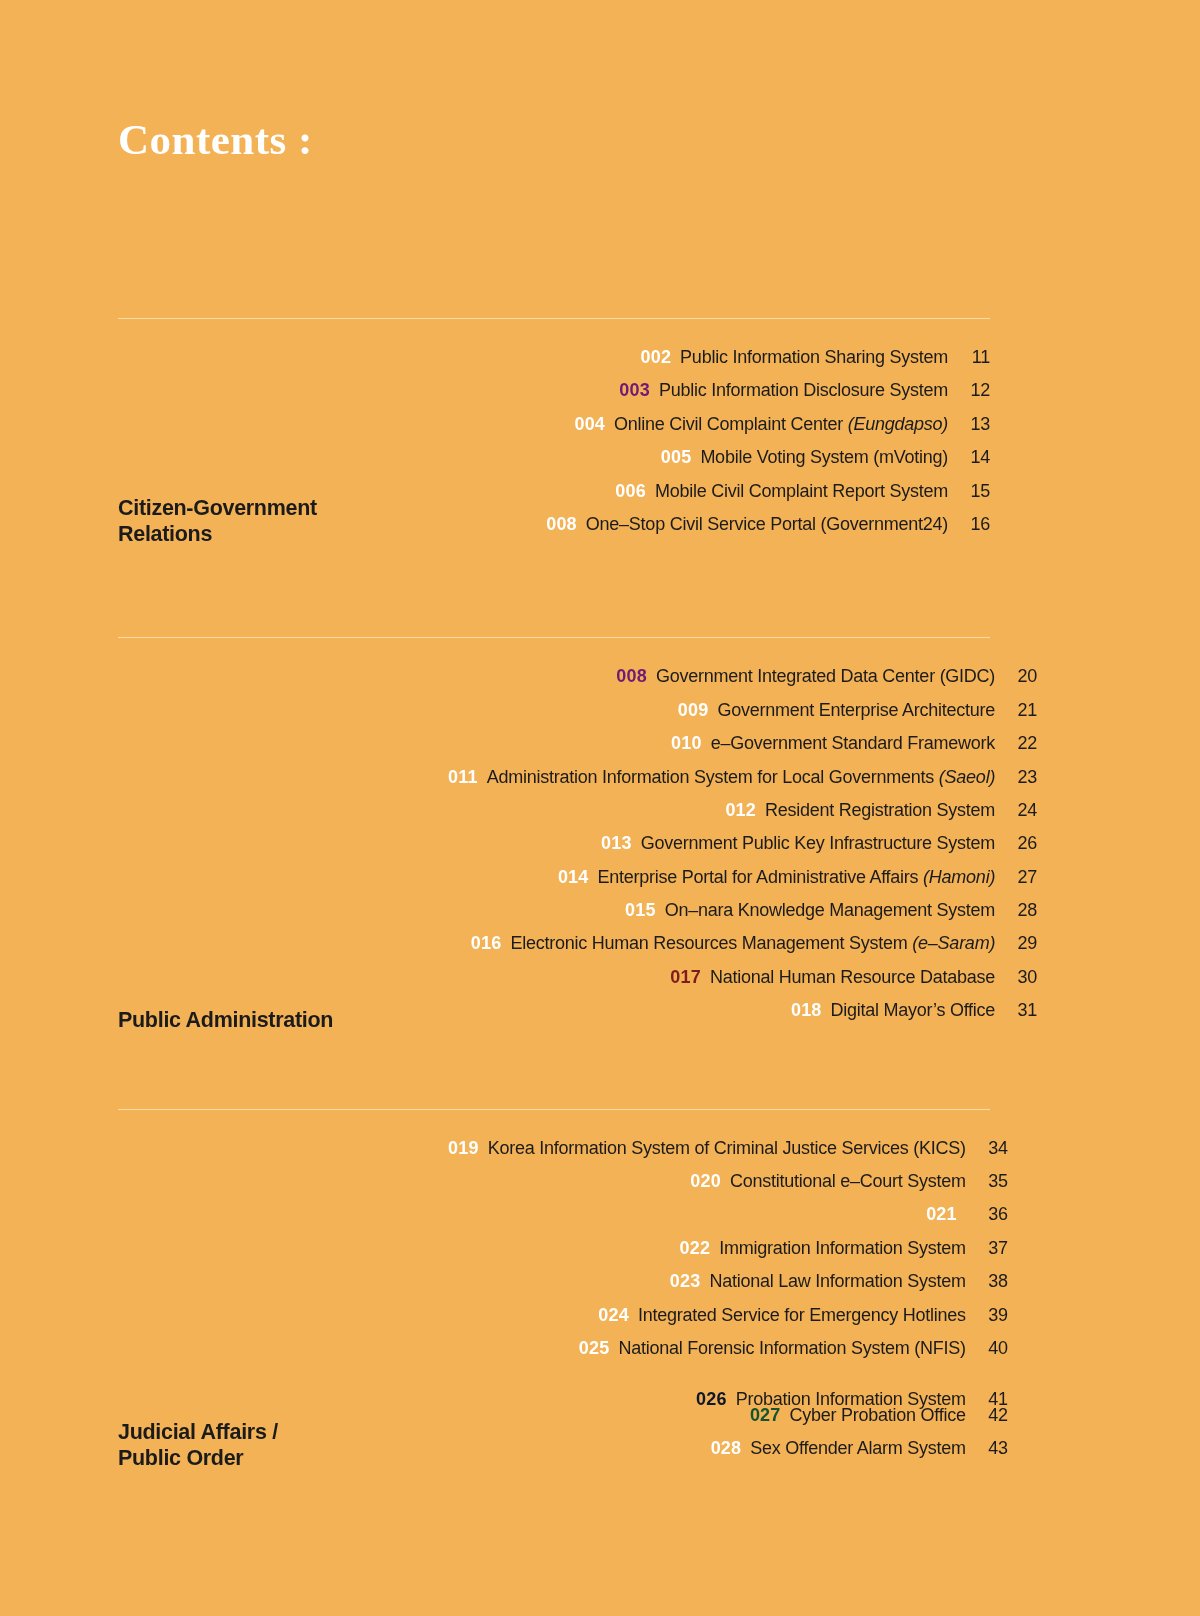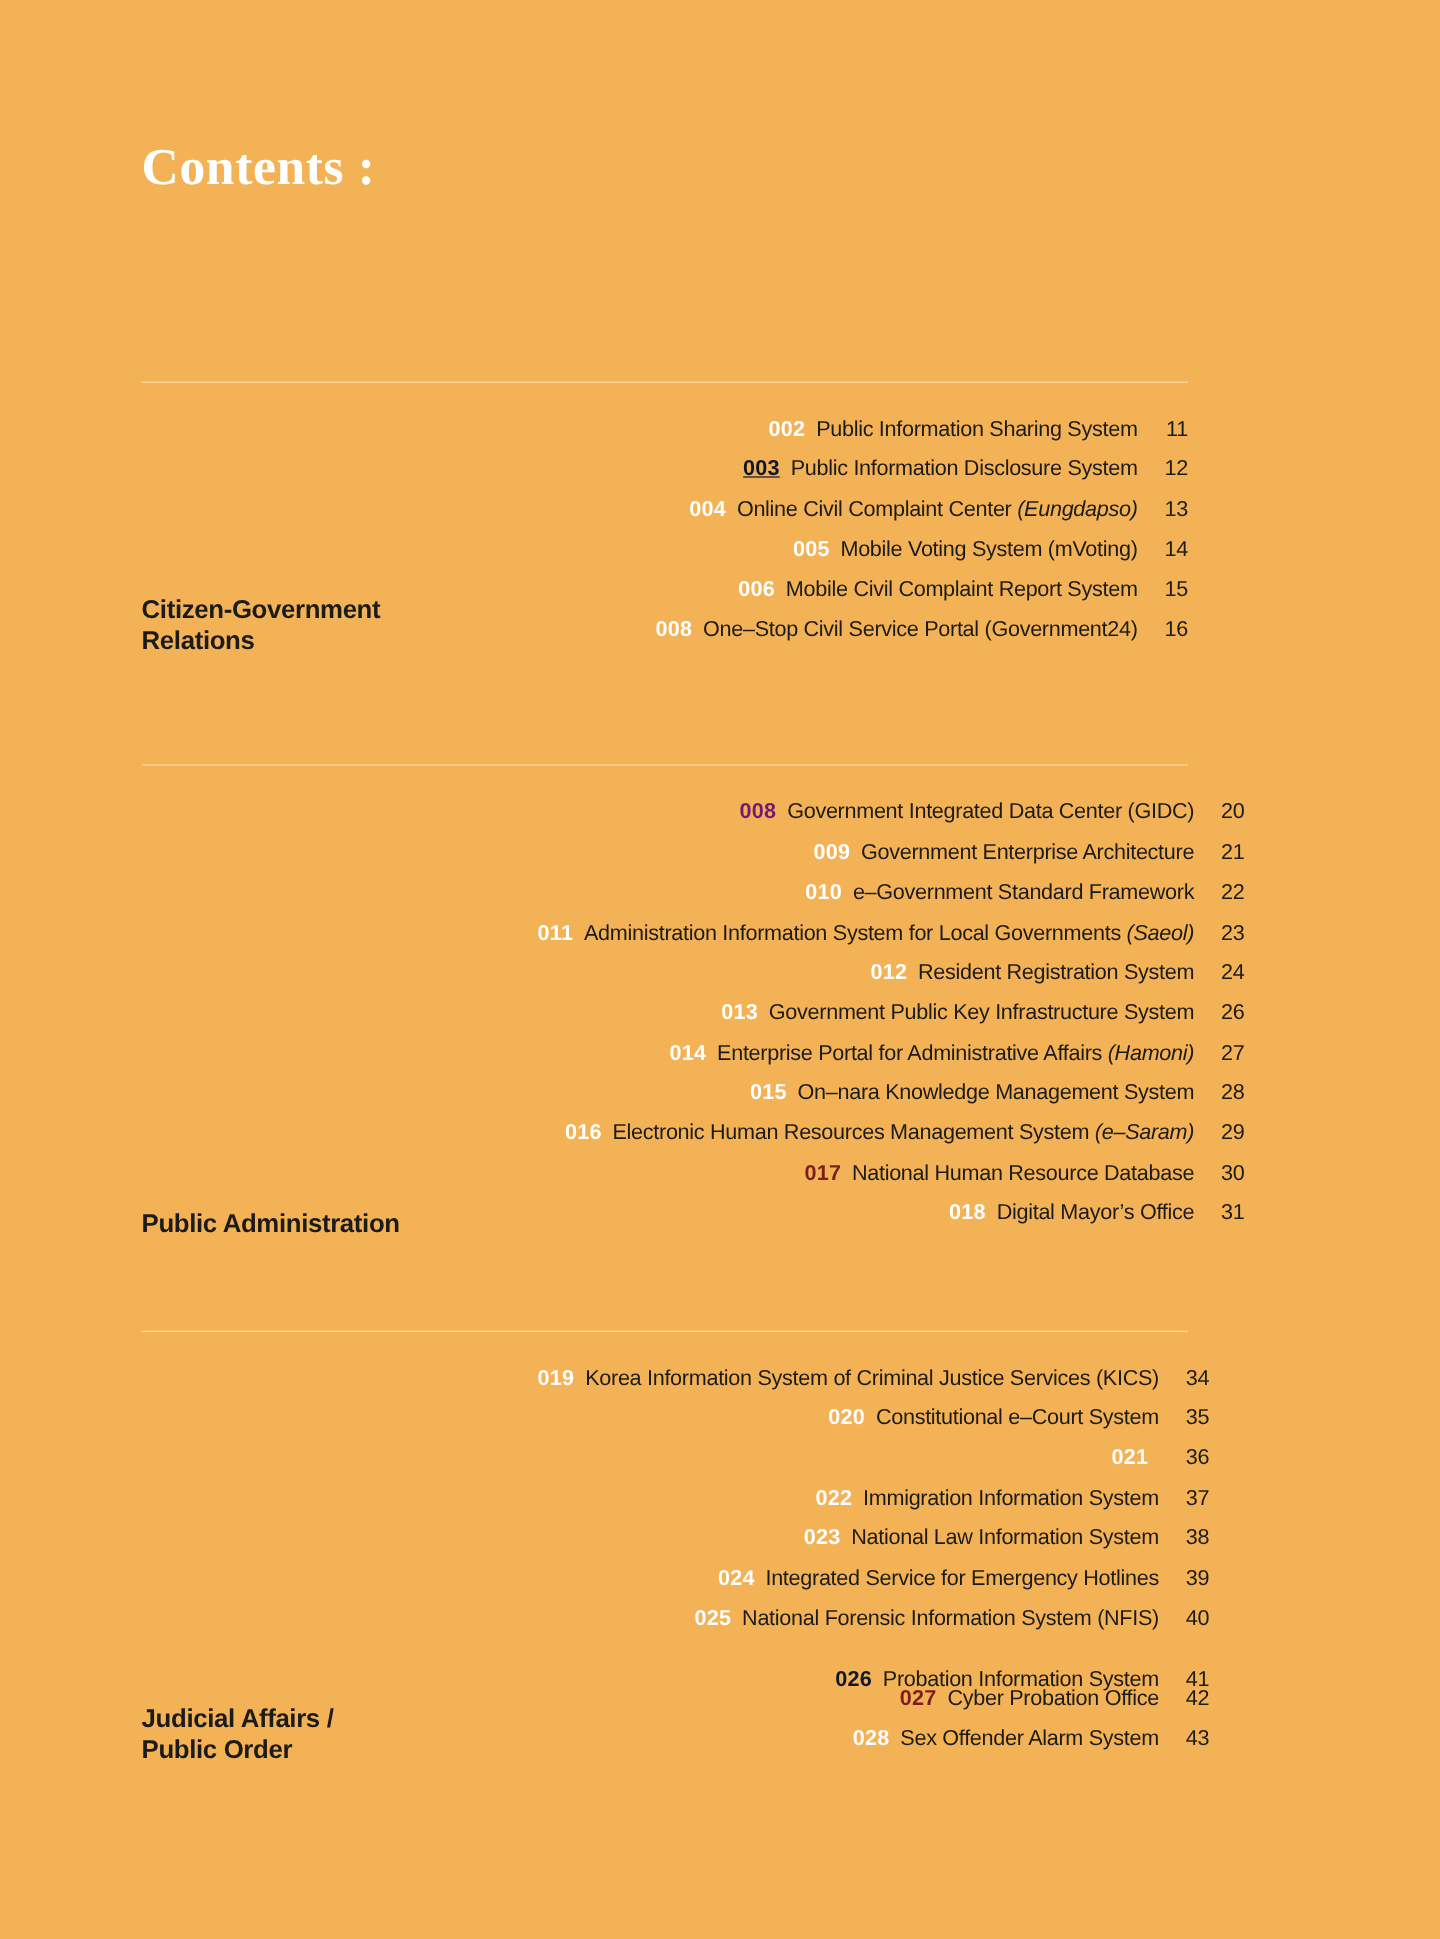--- a/index.html
+++ b/index.html
@@ -131,21 +131,21 @@
       <div class="section-body">
         <div class="section-title">Citizen-Government
 Relations</div>
         <div class="entries">
             <div class="entry">
               <span class="entry-num" style="color: rgb(255, 255, 255);">002</span>
               <span class="entry-title">Public Information Sharing System</span>
               <span class="entry-page">11</span>
             </div>
             <div class="entry">
-              <span class="entry-num" style="color: #0f172a; text-decoration: underline;">003</span>
+              <span class="entry-num" style="color: #701a75;">003</span>
               <span class="entry-title">Public Information Disclosure System</span>
               <span class="entry-page">12</span>
             </div>
             <div class="entry">
               <span class="entry-num" style="color: rgb(255, 255, 255);">004</span>
               <span class="entry-title">Online Civil Complaint Center <span class="alias">(Eungdapso)</span></span>
               <span class="entry-page">13</span>
             </div>
             <div class="entry">
               <span class="entry-num" style="color: rgb(255, 255, 255);">005</span>
@@ -273,21 +273,21 @@
               <span class="entry-num" style="color: rgb(255, 255, 255);">025</span>
               <span class="entry-title">National Forensic Information System (NFIS)</span>
               <span class="entry-page">40</span>
             </div>
             <div class="entry">
               <span class="entry-num" style="color: #0f172a; margin-top: 18px;">026</span>
               <span class="entry-title">Probation Information System</span>
               <span class="entry-page">41</span>
             </div>
             <div class="entry">
-              <span class="entry-num" style="color: #7f1d1d;">027</span>
+              <span class="entry-num" style="color: #14532d;">027</span>
               <span class="entry-title">Cyber Probation Office</span>
               <span class="entry-page">42</span>
             </div>
             <div class="entry">
               <span class="entry-num" style="color: rgb(255, 255, 255);">028</span>
               <span class="entry-title">Sex Offender Alarm System</span>
               <span class="entry-page">43</span>
             </div>
           </div>
       </div>

